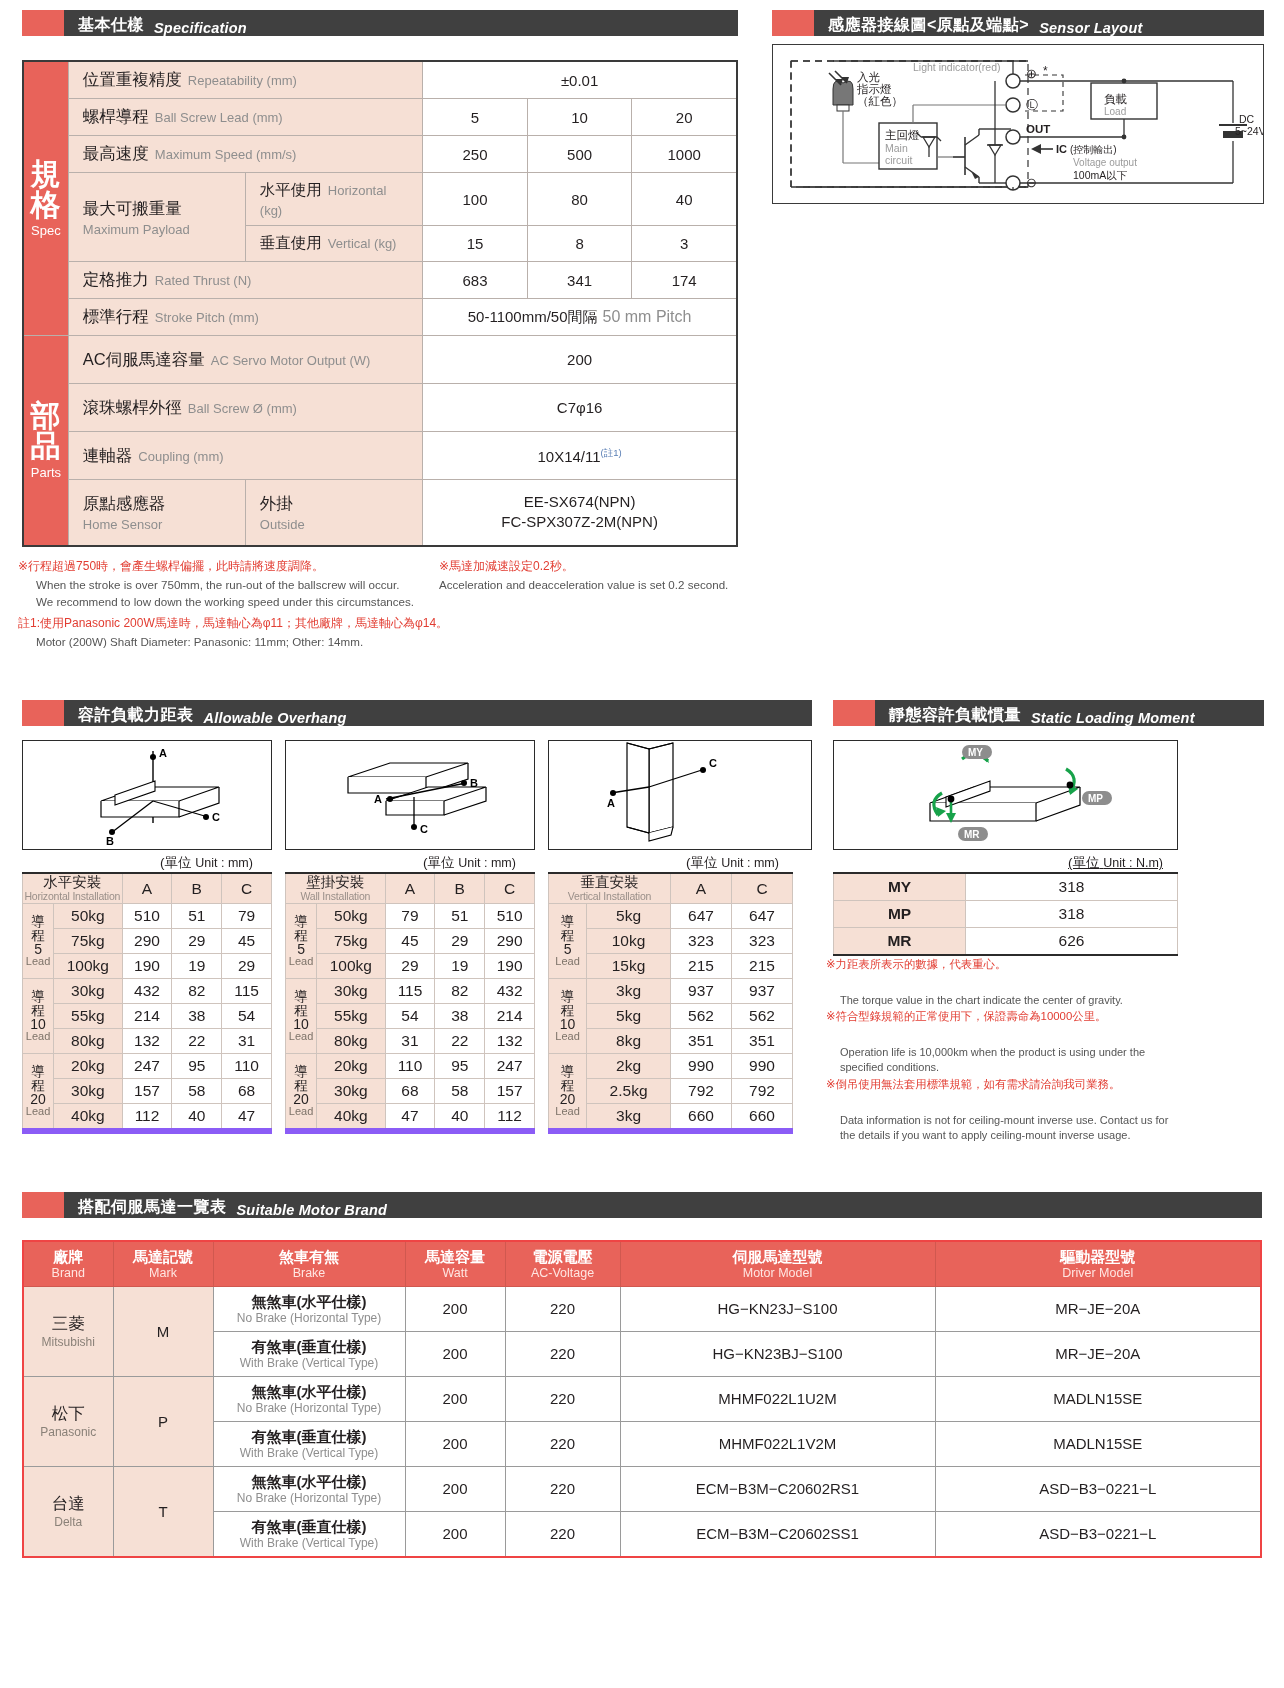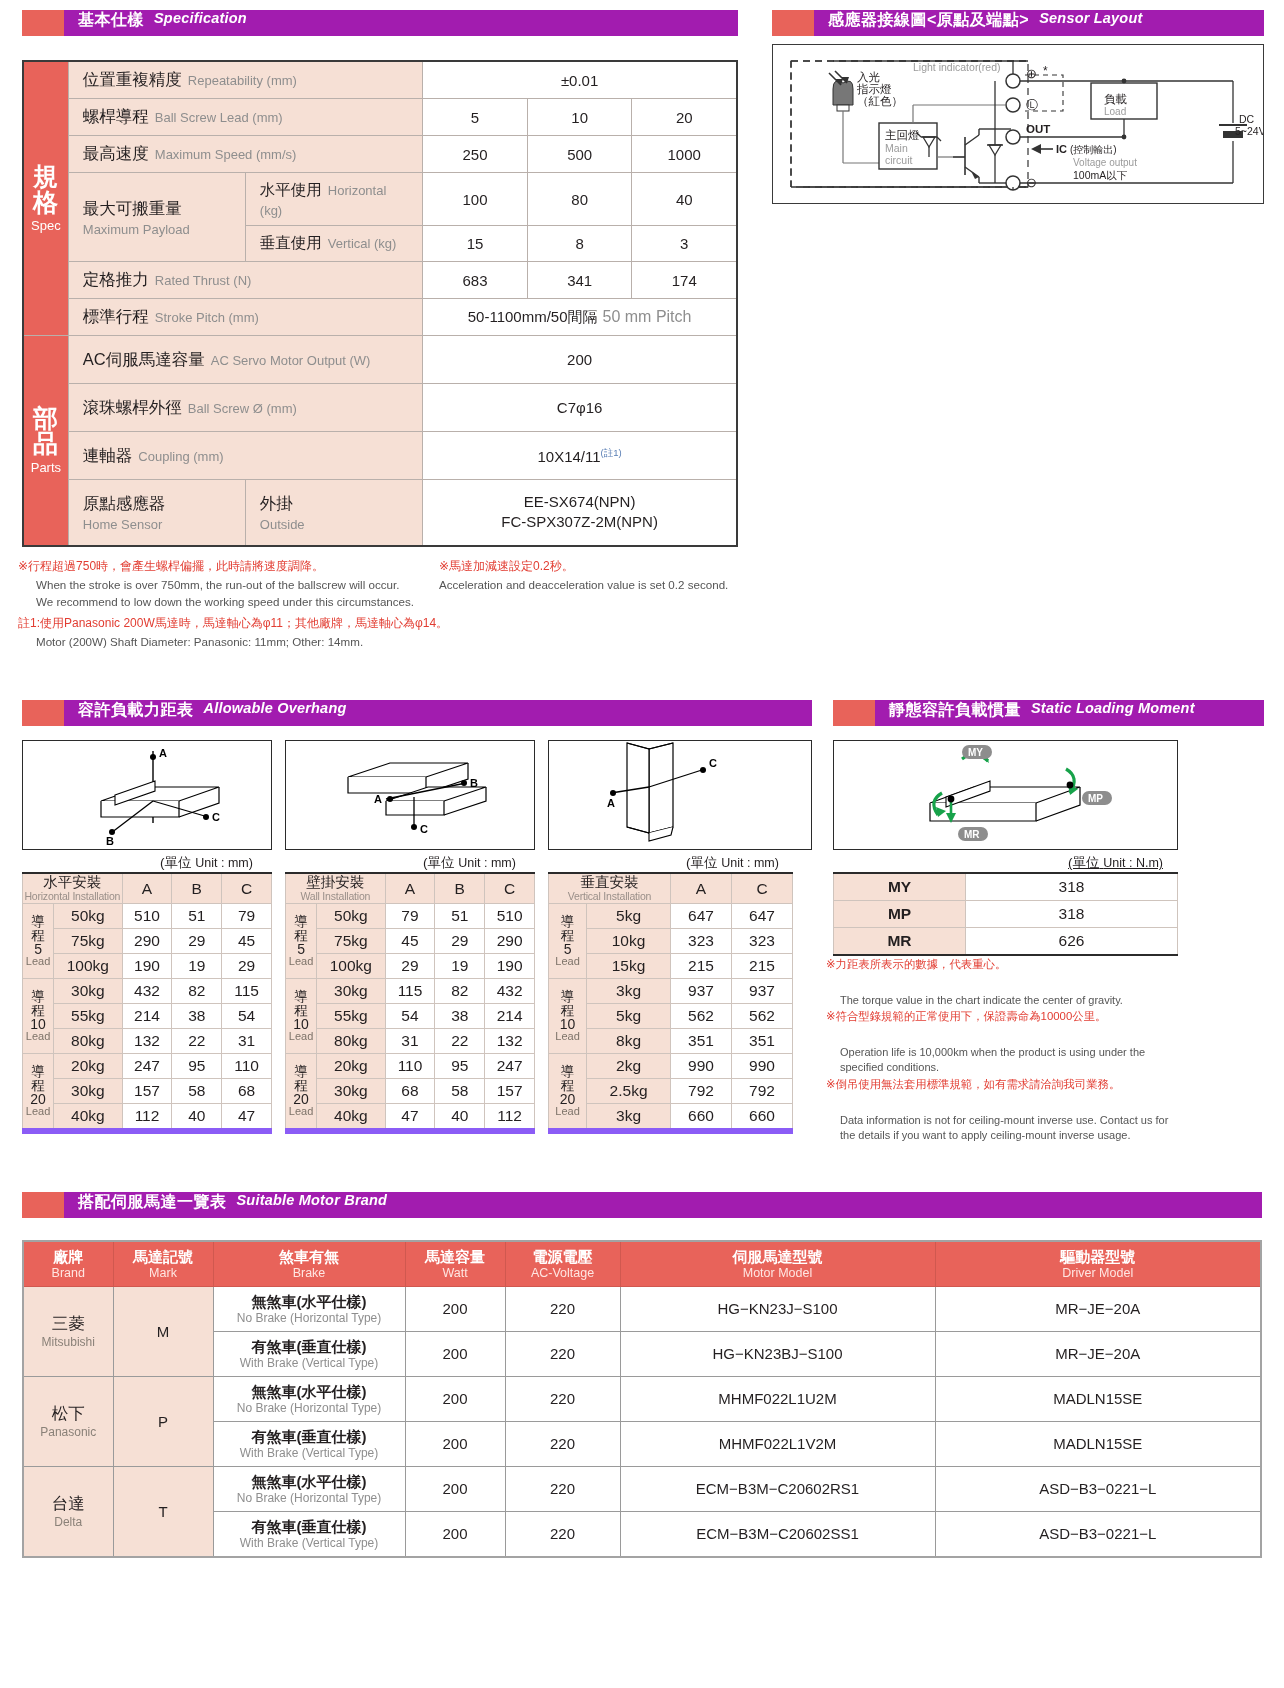--- a/index.html
+++ b/index.html
@@ -10,35 +10,35 @@
     font-family: "Liberation Sans", "DejaVu Sans", sans-serif;
     color: #231f20;
     position: relative;
     overflow: hidden;
   }
   .page { position: relative; width: 1284px; height: 1688px; }
 
   
   .secbar { position:absolute; height: 26px; display:flex; align-items:stretch; }
   .secbar .swatch { width: 42px; background:#e8635a; }
-  .secbar .bar { flex:1; background:#a21caf; display:flex; align-items:flex-start; padding-left:14px; gap:10px; }
+  .secbar .bar { flex:1; background:#404040; display:flex; align-items:flex-end; padding-left:14px; gap:10px; }
   .secbar .cn { color:#fff; font-size:16px; font-weight:bold; letter-spacing:.5px; }
   .secbar .en { color:#fff; font-size:14.5px; font-weight:bold; font-style:italic; letter-spacing:.2px; }
 
   
   table { border-collapse: collapse; }
   .pink  { background:#f6e0d5; }
   .white { background:#ffffff; }
 
   
   #spec-table { position:absolute; left:22px; top:60px; width:716px; }
   #spec-table table { width:100%; border:2px solid #3a3a3a; }
   #spec-table td { border:1px solid #b9b0ab; font-size:15px; }
   .redband { background:#e8635a; color:#fff; text-align:center; vertical-align:middle; width:46px; padding:0; }
-  .redband .bcn { font-size:25px; font-weight:bold; line-height:1.02; letter-spacing:1px; }
+  .redband .bcn { font-size:30px; font-weight:bold; line-height:1.02; letter-spacing:1px; }
   .redband .ben { font-size:13px; display:block; margin-top:3px; }
   .lbl { padding:7px 10px 7px 14px; }
   .lbl .cn { font-size:16.5px; color:#231f20; }
   .lbl .en { font-size:13px; color:#8e8e8e; margin-left:6px; }
   .lbl .cn2 { font-size:15.5px; }
   .val { text-align:center; font-size:17px; padding:8px 4px; }
   .val .sub { font-size:16px; color:#8e8e8e; margin-left:5px; }
   .sup { font-size:9.5px; color:#5a7fb5; vertical-align:super; }
   .stack { text-align:center; font-size:17px; line-height:1.35; padding:8px 20px; }
 
@@ -79,21 +79,21 @@
   #mom-table table { width:100%; border-top:2px solid #2b2b2b; border-bottom:2px solid #2b2b2b; }
   #mom-table td { border:1px solid #cfc4bd; text-align:center; font-size:15.5px; padding:4px 2px; }
   #mom-table td.k { background:#f6e0d5; font-weight:bold; width:132px; }
 
   #mom-notes { position:absolute; left:826px; top:956px; width:352px; font-size:11px; line-height:1.42; }
   #mom-notes .r { color:#e23d32; font-size:11.4px; }
   #mom-notes .g { color:#555; padding-left:14px; display:block;margin-top:20px; }
 
   
   #motor-table { position:absolute; left:22px; top:1240px; width:1240px; }
-  #motor-table table { width:100%; border:2px solid #a3a3a3; }
+  #motor-table table { width:100%; border:2px solid #ef4444; }
   #motor-table th { background:#e8635a; color:#fff; border:1px solid #d0584f; padding:6px 2px; font-weight:normal; }
   #motor-table th .cn { font-size:15px; font-weight:bold; display:block; line-height:1.18; }
   #motor-table th .en { font-size:12.5px; display:block; color:#ffe6e2; }
   #motor-table td { border:1px solid #9a9a9a; text-align:center; font-size:15px; padding:6px 3px; }
   td.brand { background:#f6e0d5; width:90px; }
   td.brand .cn { font-size:16.5px; display:block; }
   td.brand .en { font-size:12px; color:#8a8178; display:block; }
   td.mark { background:#f6e0d5; width:100px; font-size:17px; }
   td.brake { width:192px; padding:4px 3px; }
   td.brake .cn { font-size:15px; font-weight:bold; display:block; line-height:1.2; }

